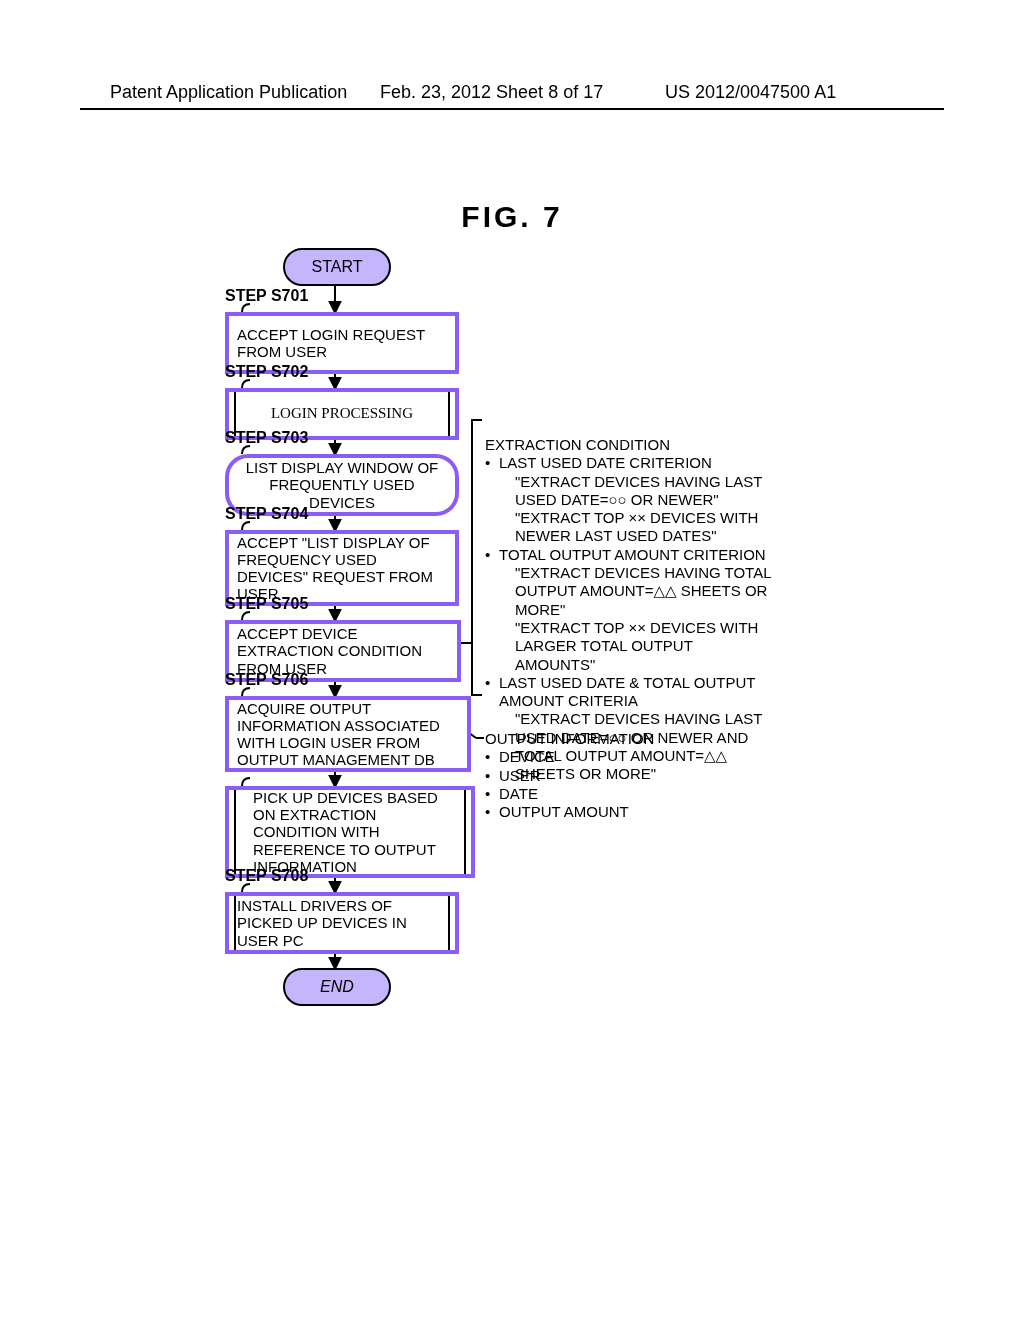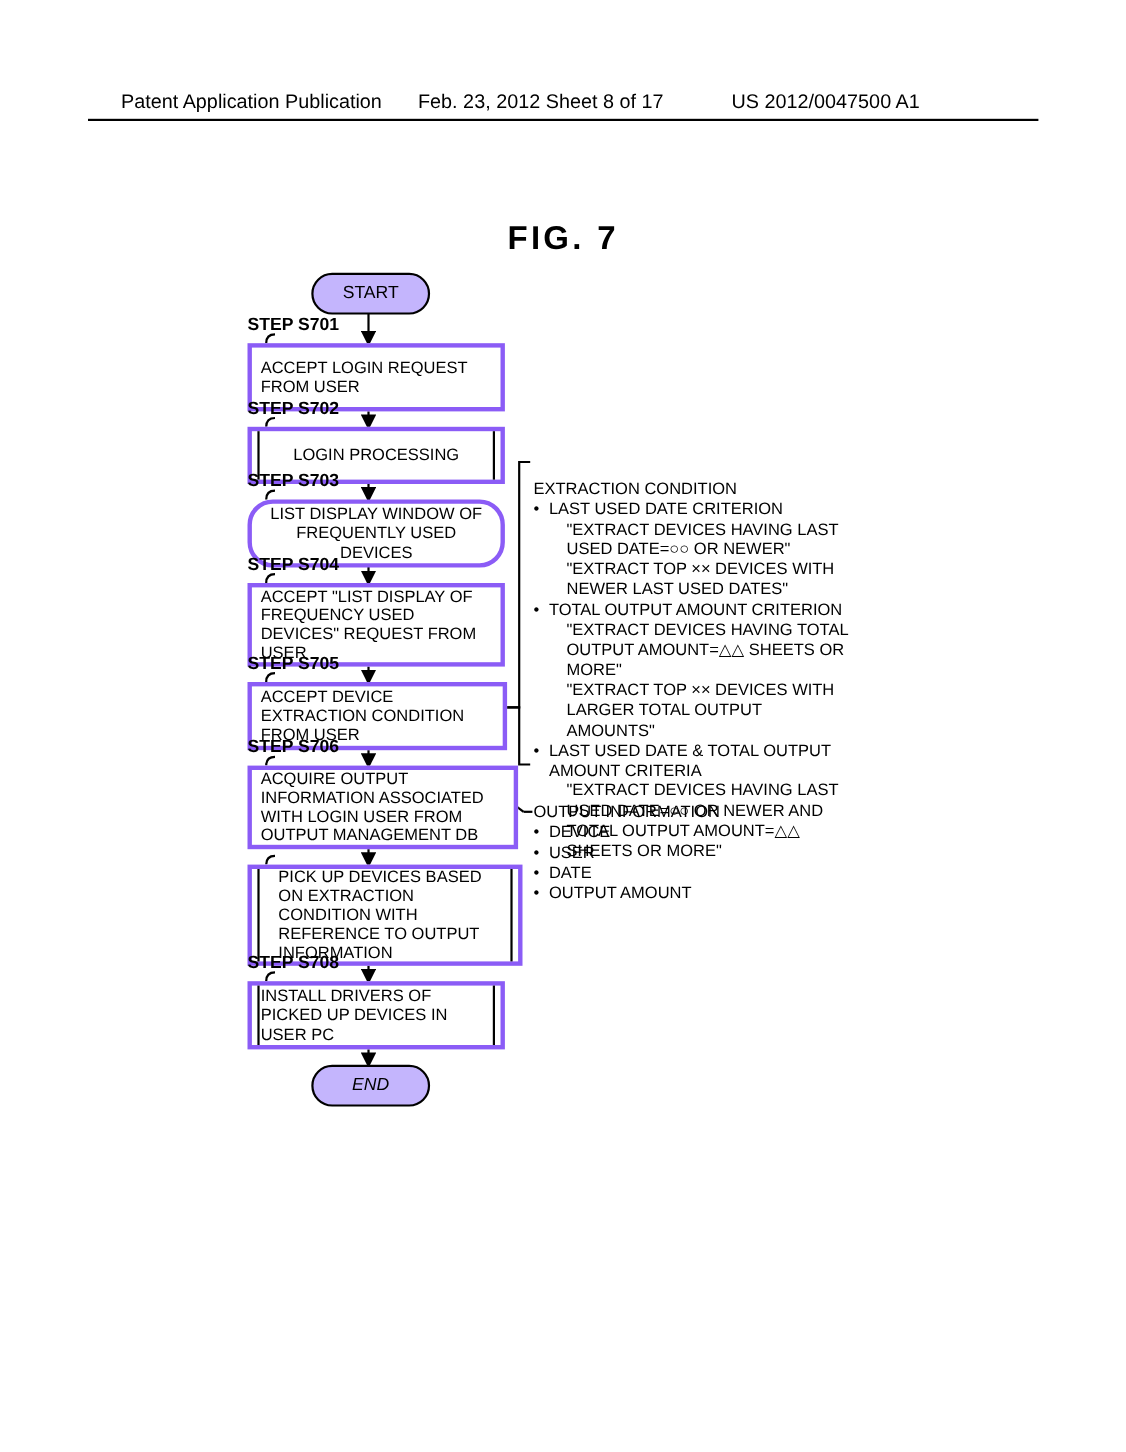--- a/index.html
+++ b/index.html
@@ -170,21 +170,21 @@
   </svg>
 
   <div class="term" style="left:283px; top:248px; width:104px; height:34px;">START</div>
 
   <div class="step-label" style="left:225px; top:287px;">STEP S701</div>
   <div class="box" style="left:225px; top:312px; width:210px; height:46px;">
     <div class="inner">ACCEPT LOGIN REQUEST FROM USER</div>
   </div>
 
   <div class="step-label" style="left:225px; top:363px;">STEP S702</div>
-  <div class="box sub center-text" style="left:225px; top:388px; width:210px; height:36px;">
+  <div class="box sub center-text" style="left:225px; top:388px; width:210px; height:36px;font-family:Liberation Serif, serif;">
     <div class="inner">LOGIN PROCESSING</div>
   </div>
 
   <div class="step-label" style="left:225px; top:429px;">STEP S703</div>
   <div class="box center-text" style="left:225px; top:454px; width:210px; height:46px; border-radius:23px;">
     <div class="inner">LIST DISPLAY WINDOW OF FREQUENTLY USED DEVICES</div>
   </div>
 
   <div class="step-label" style="left:225px; top:505px;">STEP S704</div>
   <div class="box" style="left:225px; top:530px; width:210px; height:60px;">

